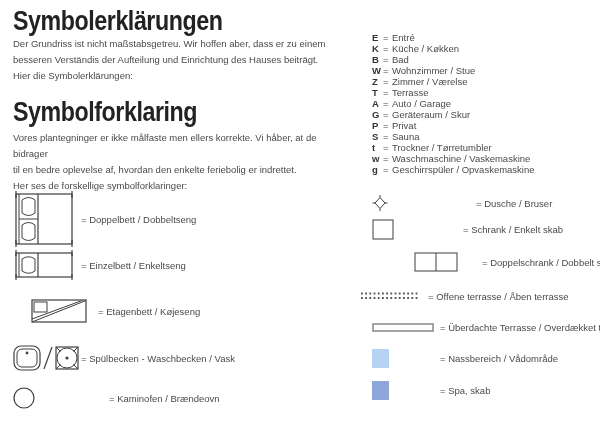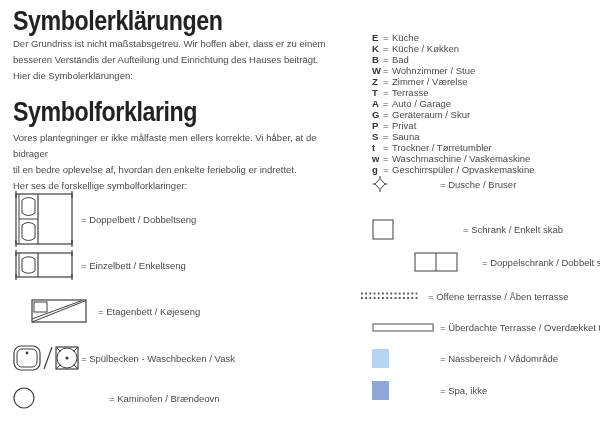--- a/index.html
+++ b/index.html
@@ -124,21 +124,21 @@
         <ellipse class="ln" cx="11" cy="11" rx="10" ry="10"></ellipse>
       </svg>
     </div>
     <div class="symlabel">= Kaminofen / Brændeovn</div>
   </div>
 
   <div class="lcol">
     <div class="lrow">
         <span class="lk">E</span>
         <span class="leq">=</span>
-        <span class="llab">Küche</span>
+        <span class="llab">Entré</span>
       </div>
     <div class="lrow">
         <span class="lk">K</span>
         <span class="leq">=</span>
         <span class="llab">Küche / Køkken</span>
       </div>
     <div class="lrow">
         <span class="lk">B</span>
         <span class="leq">=</span>
         <span class="llab">Bad</span>
@@ -188,21 +188,21 @@
         <span class="leq">=</span>
         <span class="llab">Waschmaschine / Vaskemaskine</span>
       </div>
     <div class="lrow">
         <span class="lk">g</span>
         <span class="leq">=</span>
         <span class="llab">Geschirrspüler / Opvaskemaskine</span>
       </div>
   </div>
 
-  <div class="symrow" style="left:372px;top:176px;height:16px;">
+  <div class="symrow" style="left:372px;top:195px;height:16px;gap:36px;">
     <div class="symcell">
       <svg width="17" height="16" viewBox="0 0 17 16">
         <path class="thin" d="M8,2.5 L13,8 L8,13.5 L3,8 Z"></path>
         <line class="thin" x1="8" y1="0" x2="8" y2="2.5"></line>
           <line class="thin" x1="8" y1="13.5" x2="8" y2="16"></line>
         <line class="thin" x1="0.5" y1="8" x2="3" y2="8"></line>
           <line class="thin" x1="13" y1="8" x2="15.5" y2="8"></line>
       </svg>
     </div>
     <div class="symlabel">= Dusche / Bruser</div>
@@ -250,16 +250,16 @@
     <div class="symcell">
       <div class="bluebox" style="background: rgb(182, 211, 243);"></div>
     </div>
     <div class="symlabel">= Nassbereich / Vådområde</div>
   </div>
 
   <div class="symrow" style="left:372px;top:380px;height:20px;">
     <div class="symcell">
       <div class="bluebox" style="background: rgb(143, 166, 218);"></div>
     </div>
-    <div class="symlabel">= Spa, ikke</div>
+    <div class="symlabel">= Spa, skab</div>
   </div>
 
 </div>
 
 </body></html>

